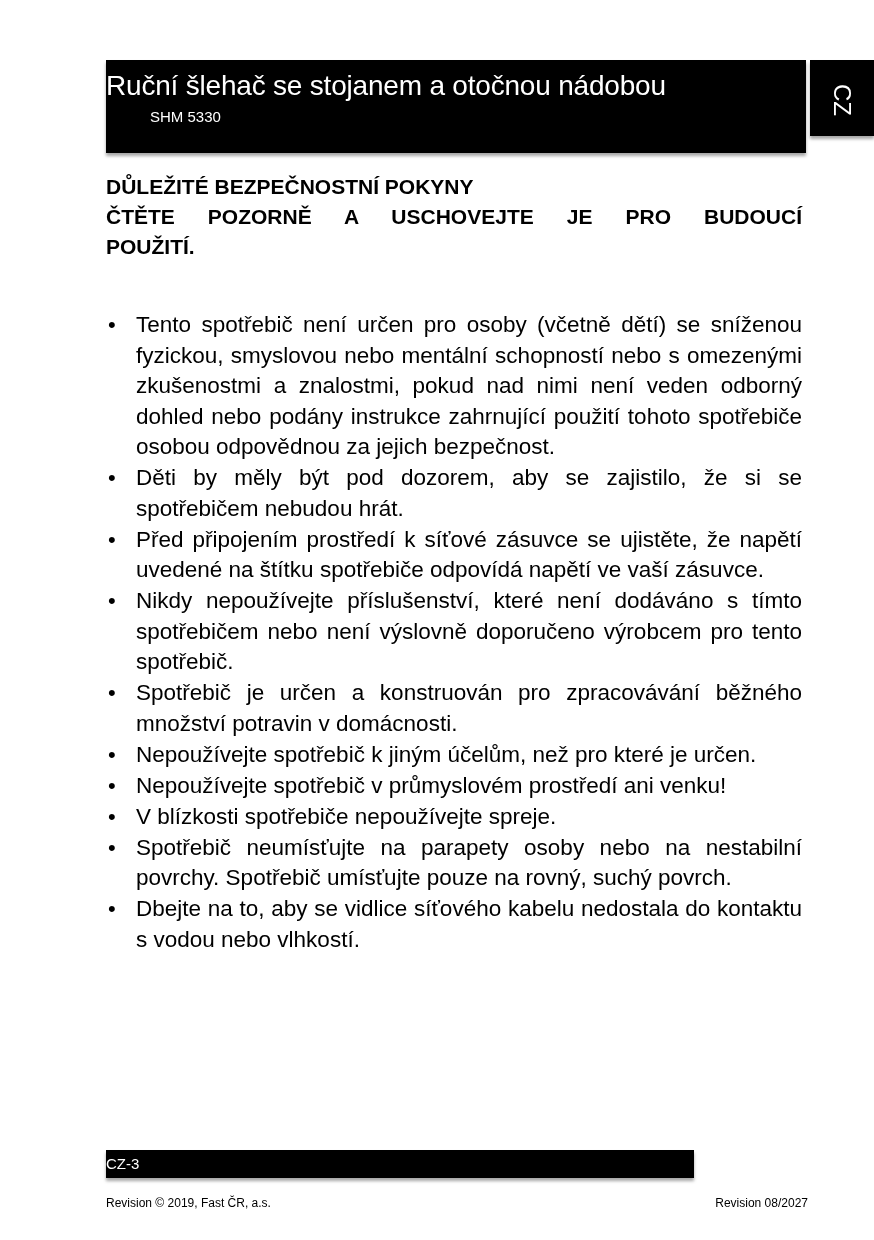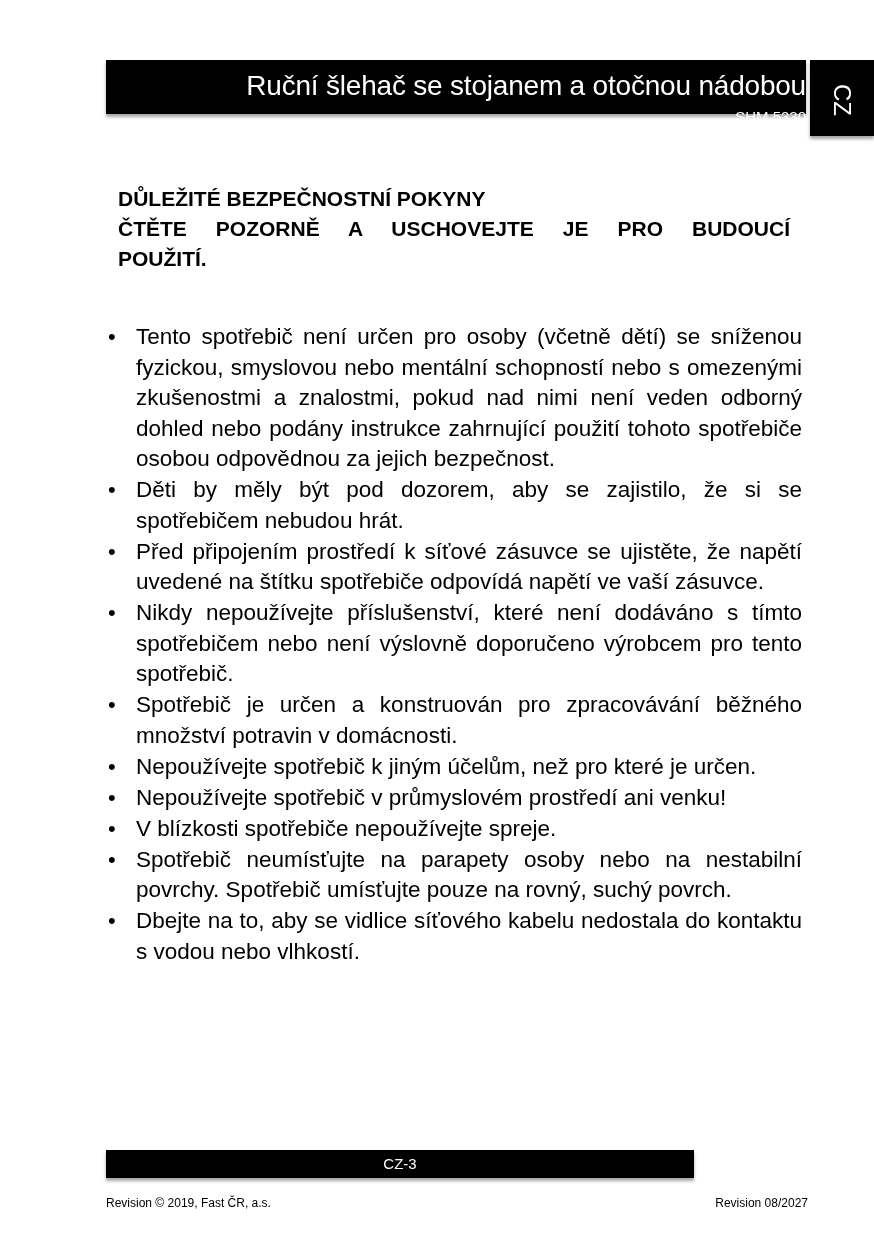--- a/index.html
+++ b/index.html
@@ -13,25 +13,25 @@
       position: relative;
       overflow: hidden;
       font-family: "Liberation Sans", "DejaVu Sans", sans-serif;
       color: #000;
     }
     .header-bar {
       position: absolute;
       left: 106px;
       top: 60px;
       width: 700px;
-      height: 54px;
+      height: 93px;
       background: #000;
       box-shadow: 0 3px 3px rgba(0,0,0,0.35);
       color: #fff;
-      text-align: right;
+      text-align: left;
     }
     .header-title {
       position: absolute;
       left: 0; right: 0;
       top: 9px;
       font-size: 28px;
       letter-spacing: -0.2px;
       line-height: 34px;
       white-space: nowrap;
     }
@@ -68,21 +68,21 @@
     .content {
       position: absolute;
       left: 106px;
       top: 172px;
       width: 696px;
     }
     .heading {
       font-weight: bold;
       font-size: 21px;
       line-height: 30px;
-      margin: 12px;
+      margin: 0;
       text-align: justify;
       text-align-last: left;
     }
     .heading .line2 {
       text-align: justify;
       text-align-last: justify;
       display: block;
       word-spacing: 6px;
     }
     .bullets {
@@ -106,21 +106,21 @@
     }
     .page-bar {
       position: absolute;
       left: 106px;
       top: 1150px;
       width: 588px;
       height: 28px;
       background: #000;
       box-shadow: 0 3px 3px rgba(0,0,0,0.35);
       color: #fff;
-      text-align: center;
+      text-align: left;
       font-size: 15px;
       line-height: 28px;
     }
     .footer-left {
       position: absolute;
       left: 106px;
       top: 1195px;
       font-size: 12px;
       line-height: 16px;
     }

